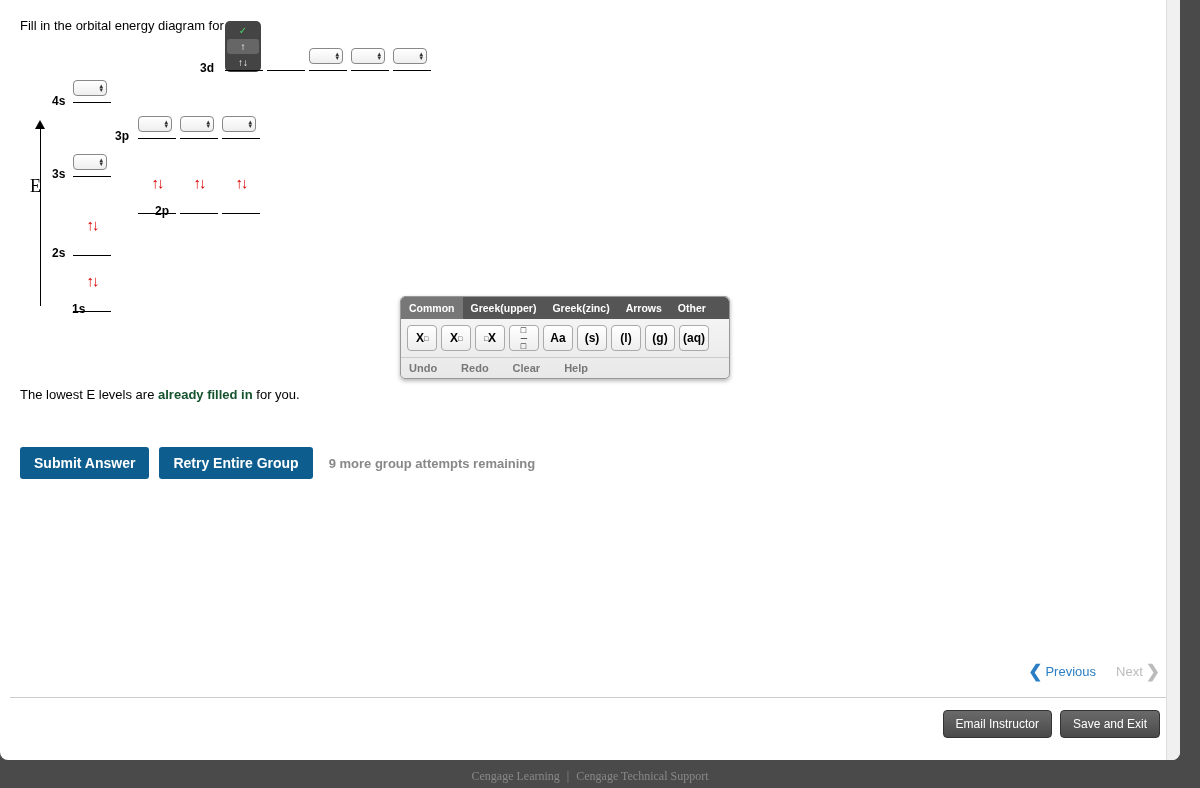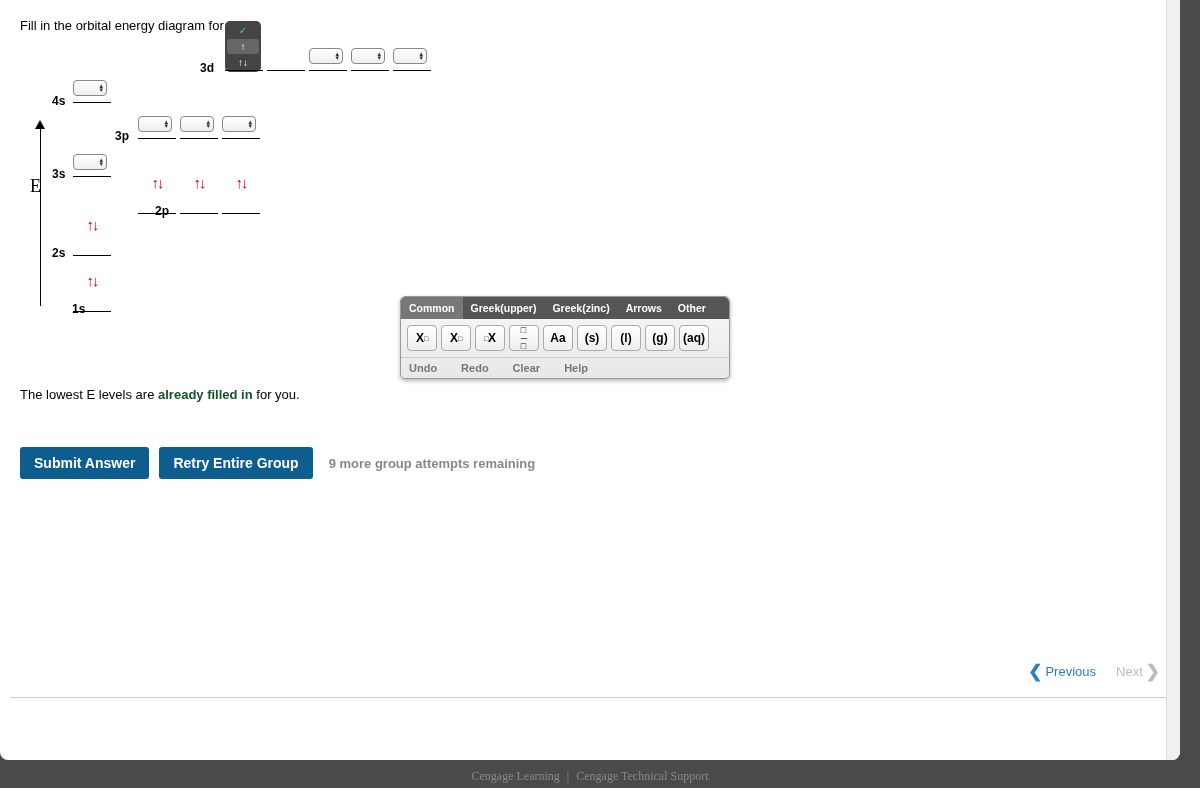--- a/index.html
+++ b/index.html
@@ -458,20 +458,24 @@
         <span>Previous</span>
       </div>
     <div class="nav-link disabled">
         <span>Next</span>
         <span class="chev">❯</span>
       </div>
   </div>
 
   <div class="divider"></div>
 
+  <div class="bottom-row">
+    <button class="btn-gray">Email Instructor</button>
+    <button class="btn-gray">Save and Exit</button>
+  </div>
 
   <div class="scroll-track"></div>
 </div>
 
 <div class="footer">
   <span style="cursor:pointer">Cengage Learning</span>
   <span class="sep">|</span>
   <span style="cursor:pointer">Cengage Technical Support</span>
 </div>
 

